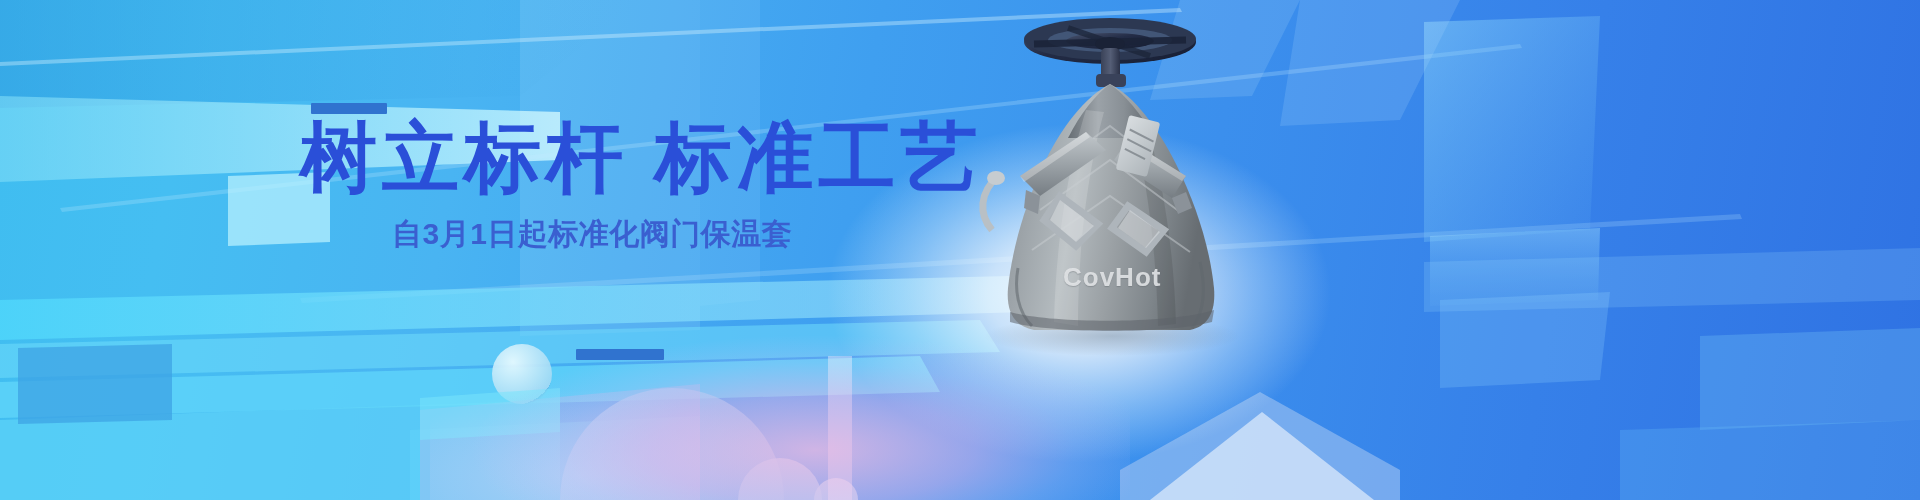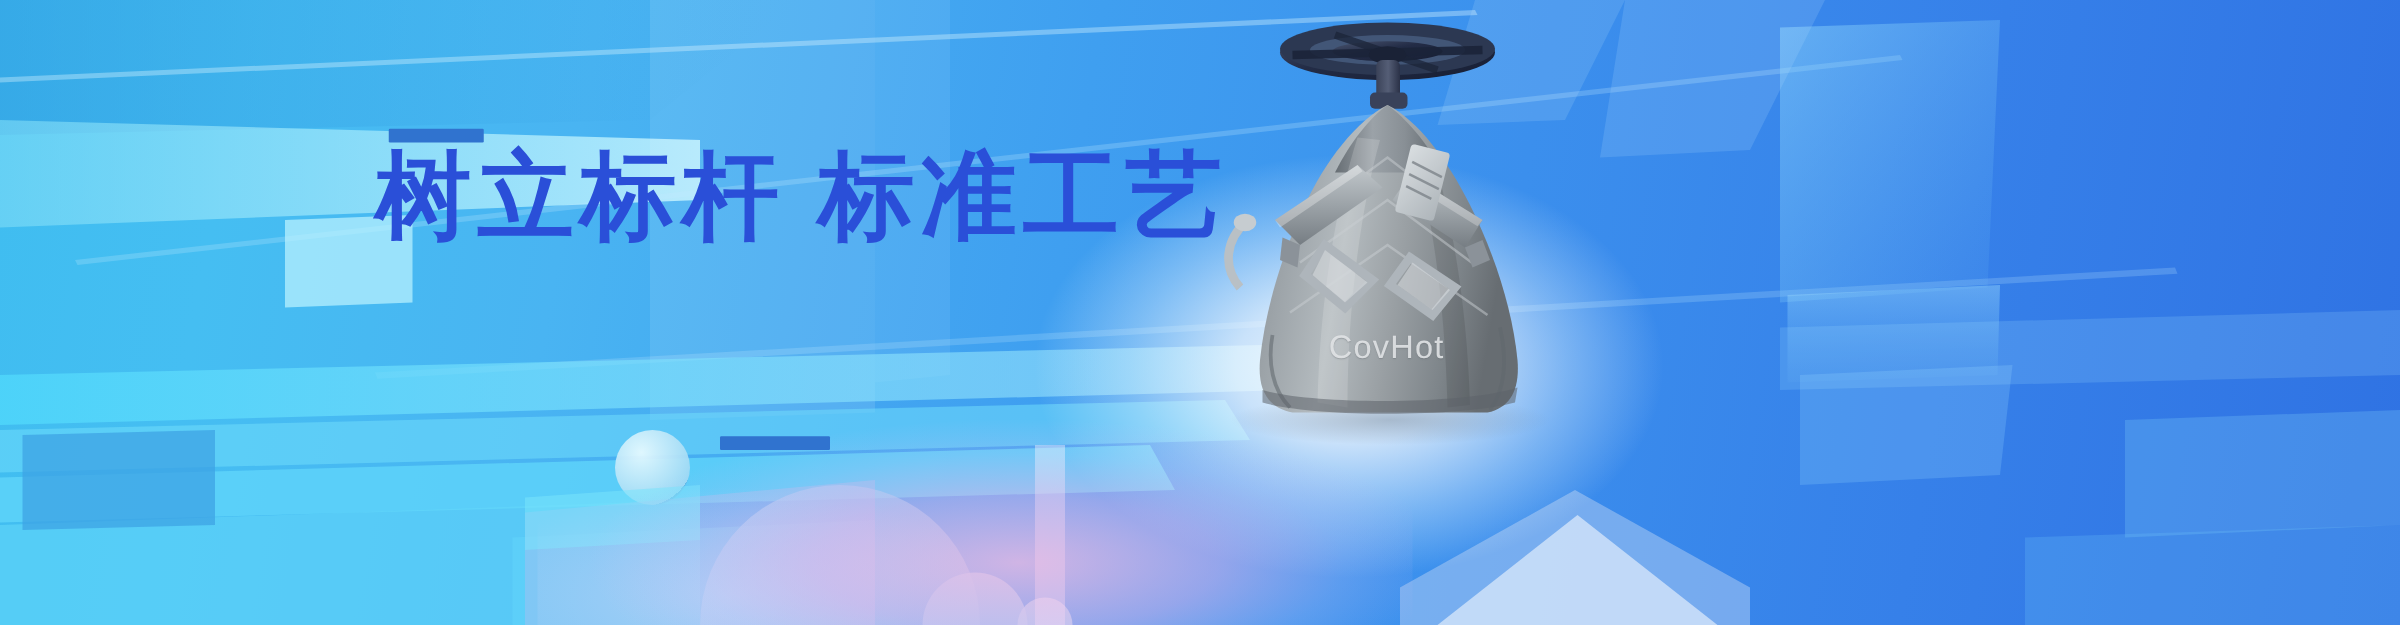--- a/index.html
+++ b/index.html
@@ -75,21 +75,21 @@
   .dash-bottom{
     position:absolute;left:576px;top:349px;width:88px;height:11px;
     background:#3073cf;border-radius:1px;
   }
 
   
   .product{position:absolute;left:900px;top:0;width:420px;height:420px;}
   .product svg{display:block;width:420px;height:420px;}
   .watermark{
     position:absolute;left:163px;top:262px;
-    font-size:26px;font-weight:400;letter-spacing:1px;
+    font-size:26px;font-weight:700;letter-spacing:1px;
     color:rgba(228,230,232,.88);
     text-shadow:0 1px 1px rgba(90,95,100,.35);
     white-space:nowrap;pointer-events:none;
   }
 </style>
 </head>
 <body>
 
 <div class="banner">
 
@@ -176,20 +176,21 @@
 
   <div class="glow"></div>
   <div class="pinkwash"></div>
 
   <div class="content">
 
     <div class="dash-top"></div>
 
     <div class="headline">树立标杆 标准工艺</div>
 
+    <div class="subtitle">自3月1日起标准化阀门保温套</div>
 
 
     <div class="dash-bottom"></div>
   </div>
 
   <div class="product">
     <svg viewBox="0 0 420 420" xmlns="http://www.w3.org/2000/svg" aria-hidden="true">
       <defs>
         <linearGradient id="cloth" x1="0" y1="0" x2="1" y2="0.2">
           <stop offset="0" stop-color="#6f767b"></stop>

